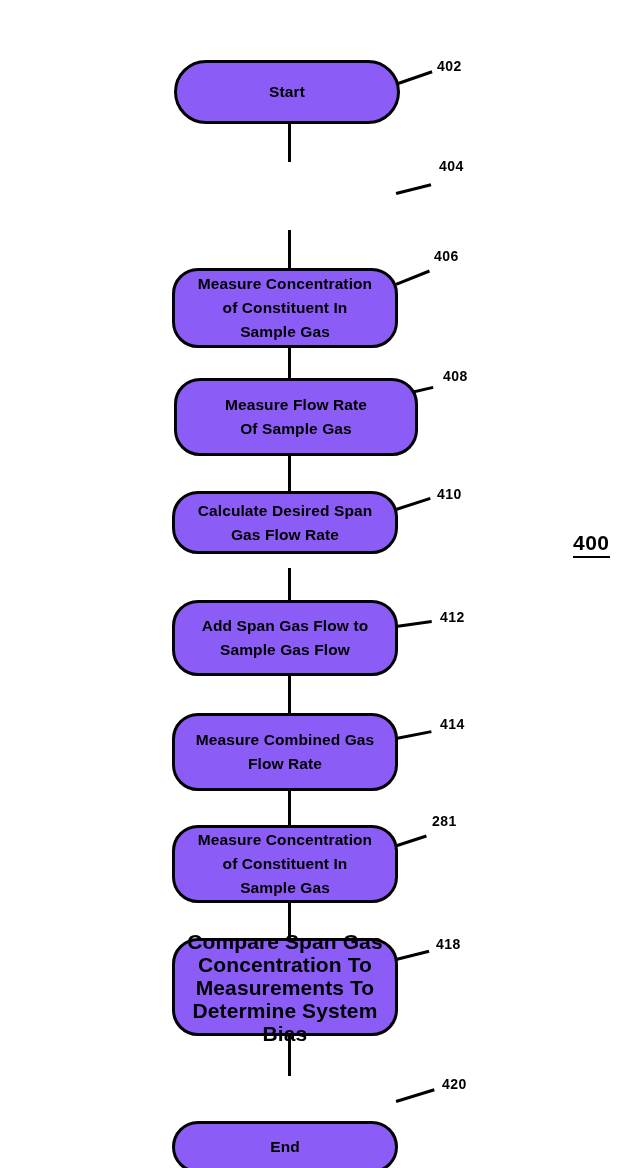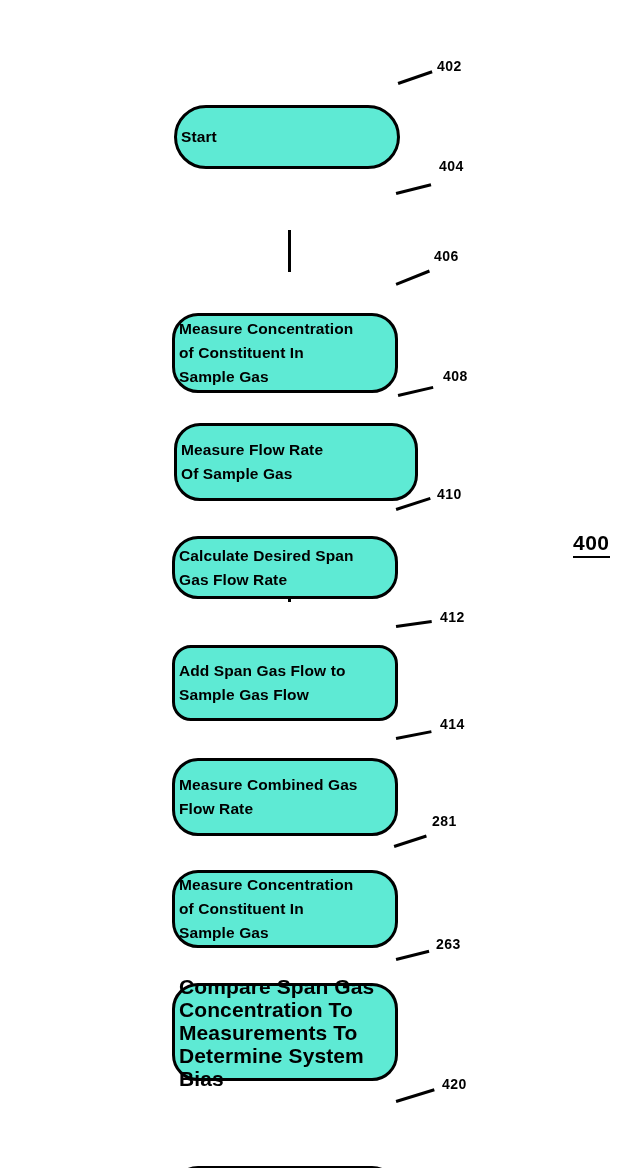--- a/index.html
+++ b/index.html
@@ -23,26 +23,26 @@
     width: 634px;
     height: 1168px;
   }
 
   
   .node {
     position: absolute;
     box-sizing: border-box;
     border: 3px solid #000000;
     border-radius: 26px;
-    background: #5eead4;
+    background: #8b5cf6;
     display: flex;
     align-items: center;
     justify-content: center;
+    text-align: center;
     z-index: 3;
-    margin-top: 45px;
   }
   .node .node-text {
     display: block;
     width: 100%;
     padding: 0 4px;
     font-size: 15.5px;
     line-height: 24px;
     font-weight: 600;
     letter-spacing: 0.1px;
     white-space: pre-line;
@@ -121,21 +121,21 @@
   <div class="node" style="left:174px;top:378px;width:244px;height:78px;">
     <span class="node-text">Measure Flow Rate
 Of Sample Gas</span>
   </div>
 
   <div class="node" style="left:172px;top:491px;width:226px;height:63px;">
     <span class="node-text">Calculate Desired Span
 Gas Flow Rate</span>
   </div>
 
-  <div class="node" style="left:172px;top:600px;width:226px;height:76px;border-radius:19px;">
+  <div class="node" style="left:172px;top:600px;width:226px;height:76px;">
     <span class="node-text">Add Span Gas Flow to
 Sample Gas Flow</span>
   </div>
 
   <div class="node" style="left:172px;top:713px;width:226px;height:78px;">
     <span class="node-text">Measure Combined Gas
 Flow Rate</span>
   </div>
 
   <div class="node" style="left:172px;top:825px;width:226px;height:78px;">
@@ -167,18 +167,18 @@
   <div class="leader" style="left:396px;top:1100px;width:40px;transform:rotate(-17deg);"></div>
 
   <div class="ref-num" style="left:437px;top:58px;">402</div>
   <div class="ref-num" style="left:439px;top:158px;">404</div>
   <div class="ref-num" style="left:434px;top:248px;">406</div>
   <div class="ref-num" style="left:443px;top:368px;">408</div>
   <div class="ref-num" style="left:437px;top:486px;">410</div>
   <div class="ref-num" style="left:440px;top:609px;">412</div>
   <div class="ref-num" style="left:440px;top:716px;">414</div>
   <div class="ref-num" style="left:432px;top:813px;">281</div>
-  <div class="ref-num" style="left:436px;top:936px;">263</div>
+  <div class="ref-num" style="left:436px;top:936px;">418</div>
   <div class="ref-num" style="left:442px;top:1076px;">420</div>
 
   <div class="fig-num" style="left:573px;top:531px;">400</div>
 
 </div>
 
 </body></html>

